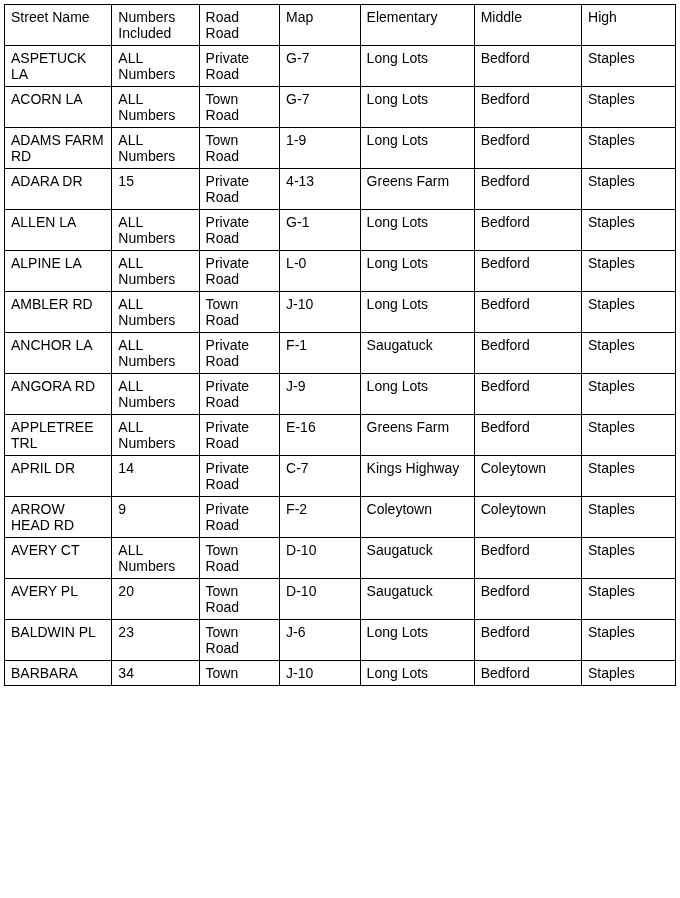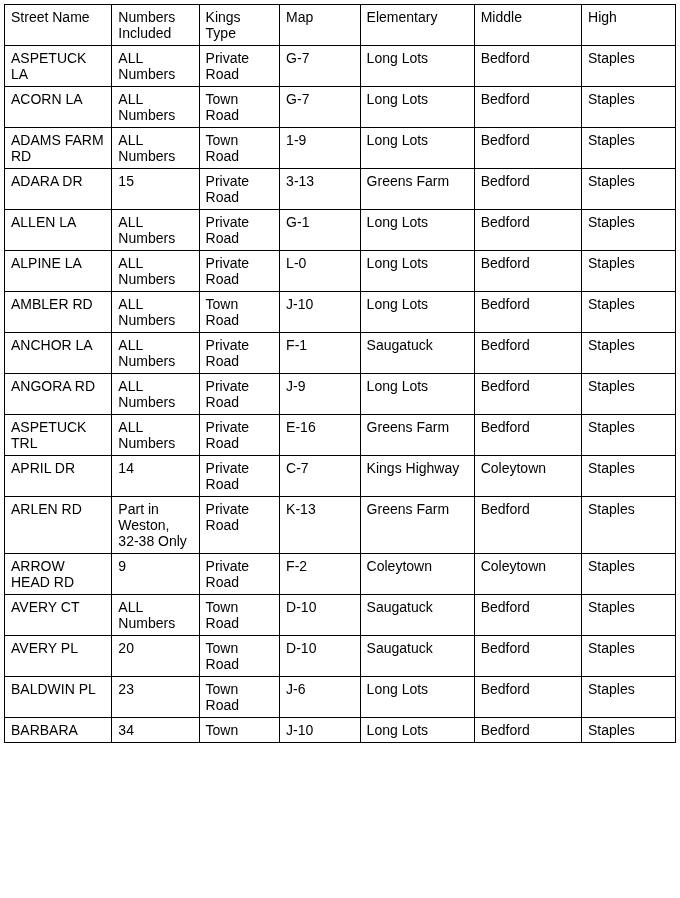--- a/index.html
+++ b/index.html
@@ -48,21 +48,21 @@
       <col class="c3">
       <col class="c4">
       <col class="c5">
       <col class="c6">
       <col class="c7">
   </colgroup>
   <thead>
     <tr>
       <th>Street Name</th>
       <th>Numbers Included</th>
-      <th>Kings Type</th>
+      <th>Road Road</th>
       <th>Map</th>
       <th>Elementary</th>
       <th>Middle</th>
       <th>High</th>
     </tr>
   </thead>
   <tbody>
       <tr>
         <td>ASPETUCK LA</td>
         <td>ALL Numbers</td>
@@ -87,21 +87,21 @@
         <td>Town Road</td>
         <td>1-9</td>
         <td>Long Lots</td>
         <td>Bedford</td>
         <td>Staples</td>
       </tr>
       <tr>
         <td>ADARA DR</td>
         <td>15</td>
         <td>Private Road</td>
-        <td>3-13</td>
+        <td>4-13</td>
         <td>Greens Farm</td>
         <td>Bedford</td>
         <td>Staples</td>
       </tr>
       <tr>
         <td>ALLEN LA</td>
         <td>ALL Numbers</td>
         <td>Private Road</td>
         <td>G-1</td>
         <td>Long Lots</td>
@@ -138,44 +138,35 @@
       <tr>
         <td>ANGORA RD</td>
         <td>ALL Numbers</td>
         <td>Private Road</td>
         <td>J-9</td>
         <td>Long Lots</td>
         <td>Bedford</td>
         <td>Staples</td>
       </tr>
       <tr>
-        <td>ASPETUCK TRL</td>
+        <td>APPLETREE TRL</td>
         <td>ALL Numbers</td>
         <td>Private Road</td>
         <td>E-16</td>
         <td>Greens Farm</td>
         <td>Bedford</td>
         <td>Staples</td>
       </tr>
       <tr>
         <td>APRIL DR</td>
         <td>14</td>
         <td>Private Road</td>
         <td>C-7</td>
         <td>Kings Highway</td>
         <td>Coleytown</td>
-        <td>Staples</td>
-      </tr>
-      <tr>
-        <td>ARLEN RD</td>
-        <td>Part in Weston, 32-38 Only</td>
-        <td>Private Road</td>
-        <td>K-13</td>
-        <td>Greens Farm</td>
-        <td>Bedford</td>
         <td>Staples</td>
       </tr>
       <tr>
         <td>ARROW HEAD RD</td>
         <td>9</td>
         <td>Private Road</td>
         <td>F-2</td>
         <td>Coleytown</td>
         <td>Coleytown</td>
         <td>Staples</td>

